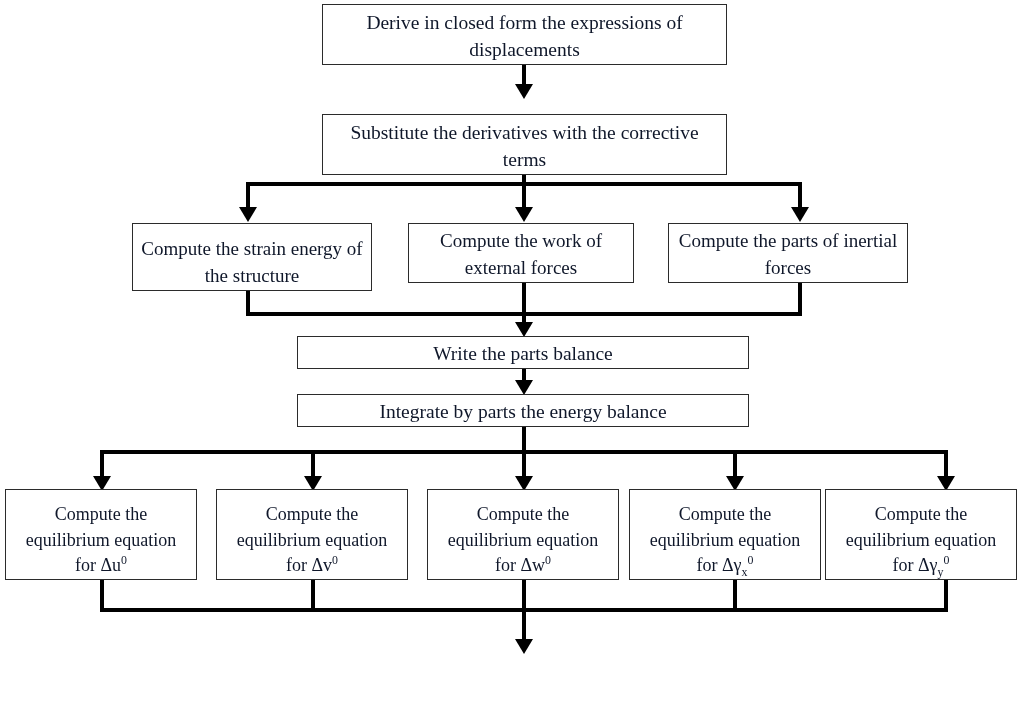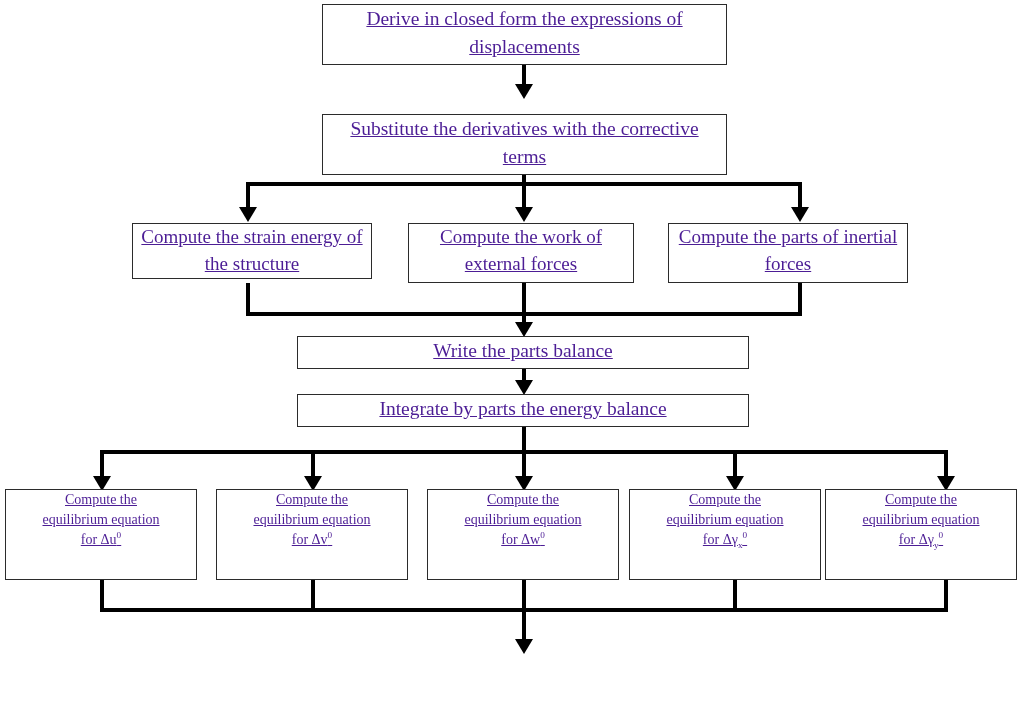--- a/index.html
+++ b/index.html
@@ -17,36 +17,35 @@
     height: 715px;
     background: #ffffff;
     overflow: hidden;
   }
   .node {
     position: absolute;
     box-sizing: border-box;
     border: 1.6px solid #2b2b2b;
     background: #ffffff;
     display: flex;
-    align-items: flex-start;
+    align-items: flex-end;
     justify-content: center;
     text-align: center;
     line-height: 1.42;
-    color: #4c1d95;
+    color: #0f172a;
     z-index: 3;
-    text-decoration: underline;
   }
   .node .txt {
     display: block;
     width: 100%;
     padding: 0 6px;
   }
   .fs20 { font-size: 19.5px; }
   .fs19 { font-size: 19px; }
-  .fs18 { font-size: 14px; }
+  .fs18 { font-size: 18px; }
 
   
   .vline {
     position: absolute;
     background: #000000;
     width: 4px;
     z-index: 1;
   }
   .hline {
     position: absolute;
@@ -91,21 +90,21 @@
 
   <div class="vline" style="left:246px; top:182px; height:29px;"></div>
   <div class="arrow" style="left:239px; top:207px;"></div>
 
   <div class="vline" style="left:522px; top:182px; height:29px;"></div>
   <div class="arrow" style="left:515px; top:207px;"></div>
 
   <div class="vline" style="left:798px; top:182px; height:29px;"></div>
   <div class="arrow" style="left:791px; top:207px;"></div>
 
-  <div class="node fs19" style="left:132px; top:223px; width:240px; height:56px;">
+  <div class="node fs19" style="left:132px; top:223px; width:240px; height:68px;">
     <span class="txt">Compute the strain energy of the structure</span>
   </div>
 
   <div class="node fs19" style="left:408px; top:223px; width:226px; height:60px;">
     <span class="txt">Compute the work of external forces</span>
   </div>
 
   <div class="node fs19" style="left:668px; top:223px; width:240px; height:60px;">
     <span class="txt">Compute the parts of inertial forces</span>
   </div>

